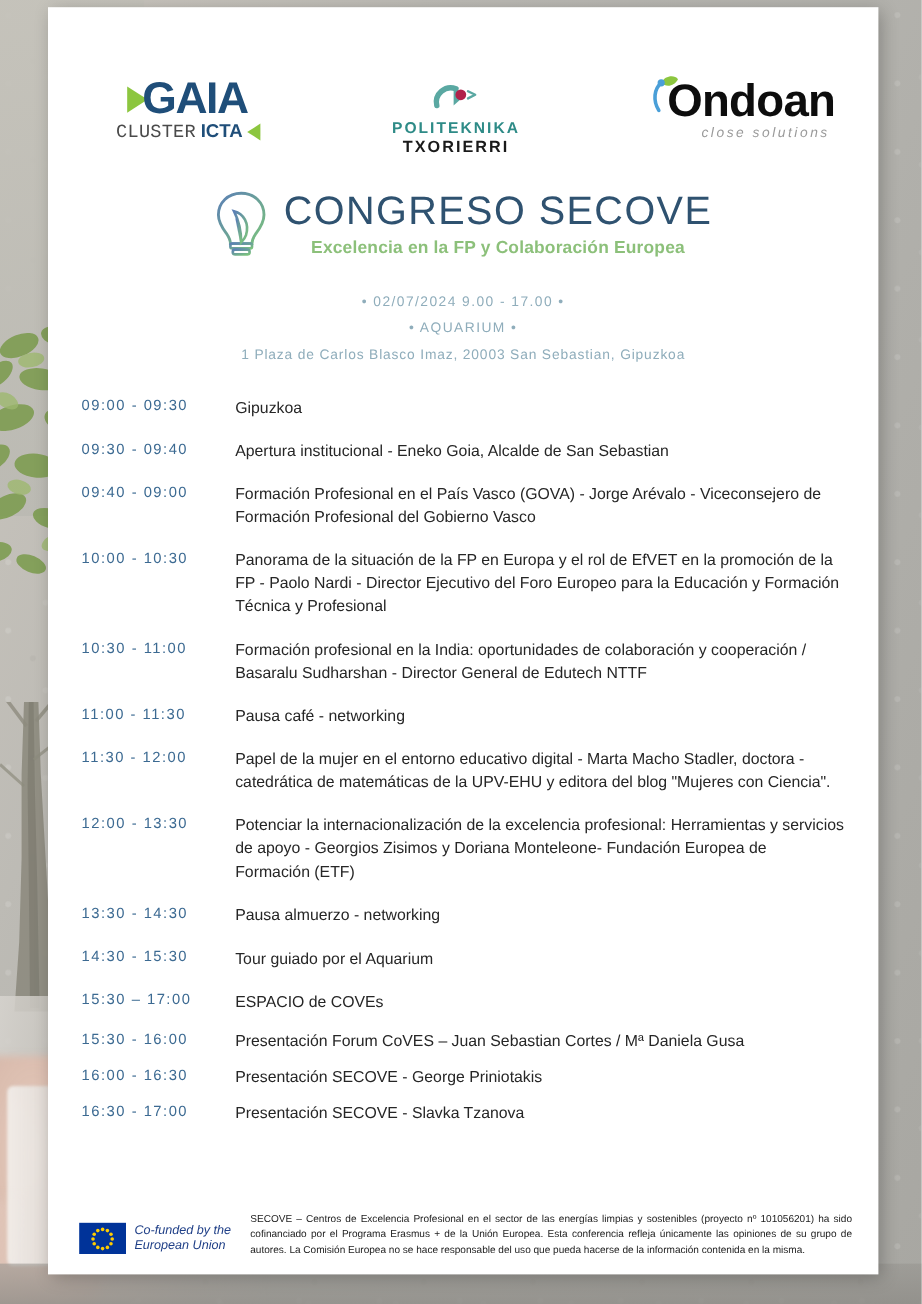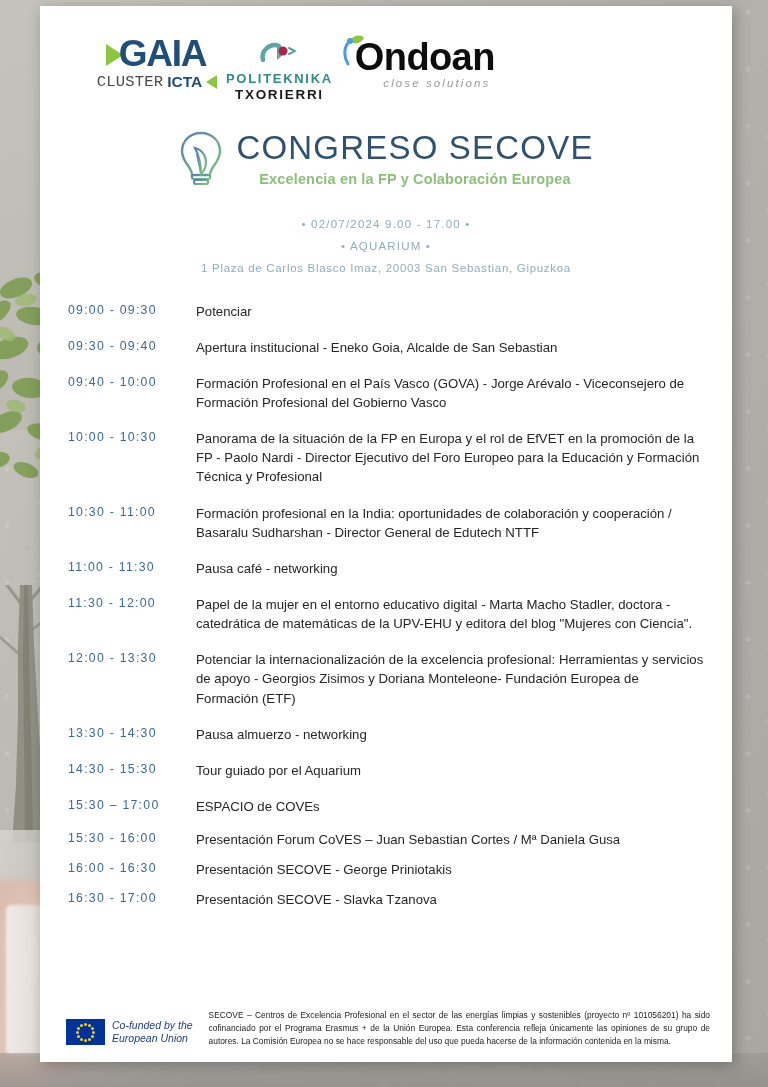--- a/index.html
+++ b/index.html
@@ -94,21 +94,23 @@
     background: #ffffff;
     box-shadow: 3px 3px 14px rgba(0,0,0,0.26);
     z-index: 10;
     padding: 0;
   }
 
   
   .logo-strip {
     display: flex;
     align-items: flex-start;
+    justify-content: space-between;
     padding: 30px 36px 0 46px;
+    margin-top: 28px;
   }
   .logo-block { display: flex; flex-direction: column; align-items: center; }
 
   
   .gaia { position: relative; width: 140px; }
   .gaia-top { display: flex; align-items: center; }
   .gaia-tri-l {
     width: 0; height: 0;
     border-top: 11px solid transparent;
     border-bottom: 11px solid transparent;
@@ -354,28 +356,28 @@
 
   <div class="meta">
     <div class="meta-line">• 02/07/2024  9.00 -  17.00 •</div>
     <div class="meta-line">• AQUARIUM •</div>
     <div class="meta-line addr">1 Plaza de Carlos Blasco Imaz, 20003 San Sebastian, Gipuzkoa</div>
   </div>
 
   <div class="schedule" id="schedule-list">
       <div class="row">
         <div class="time">09:00 - 09:30</div>
-        <div class="desc">Potenciar</div>
+        <div class="desc">Gipuzkoa</div>
       </div>
       <div class="row">
         <div class="time">09:30 - 09:40</div>
         <div class="desc">Apertura institucional - Eneko Goia, Alcalde de San Sebastian</div>
       </div>
       <div class="row">
-        <div class="time">09:40 - 10:00</div>
+        <div class="time">09:40 - 09:00</div>
         <div class="desc">Formación Profesional en el País Vasco (GOVA) - Jorge Arévalo - Viceconsejero de Formación Profesional del Gobierno Vasco</div>
       </div>
       <div class="row">
         <div class="time">10:00 - 10:30</div>
         <div class="desc">Panorama de la situación de la FP en Europa y el rol de EfVET en la promoción de la FP - Paolo Nardi - Director Ejecutivo del Foro Europeo para la Educación y Formación Técnica y Profesional</div>
       </div>
       <div class="row">
         <div class="time">10:30 - 11:00</div>
         <div class="desc">Formación profesional en la India: oportunidades de colaboración y cooperación / Basaralu Sudharshan - Director General de Edutech NTTF</div>
       </div>

